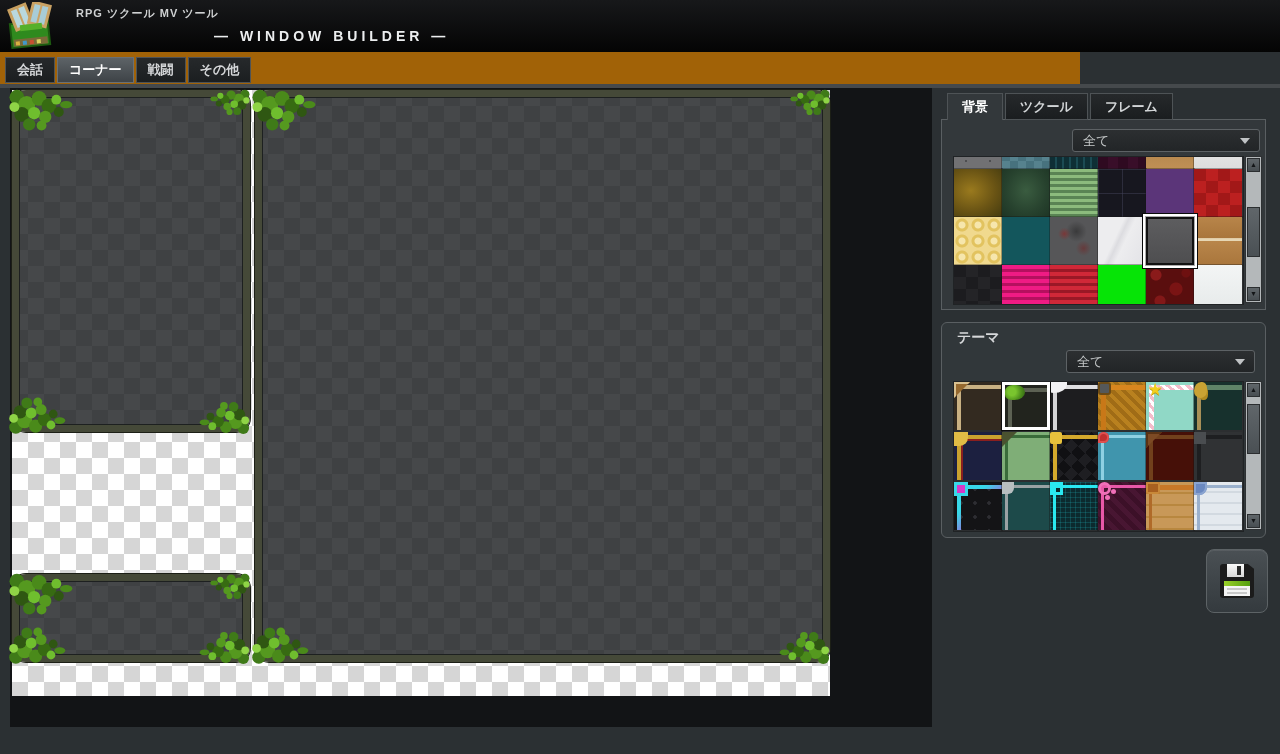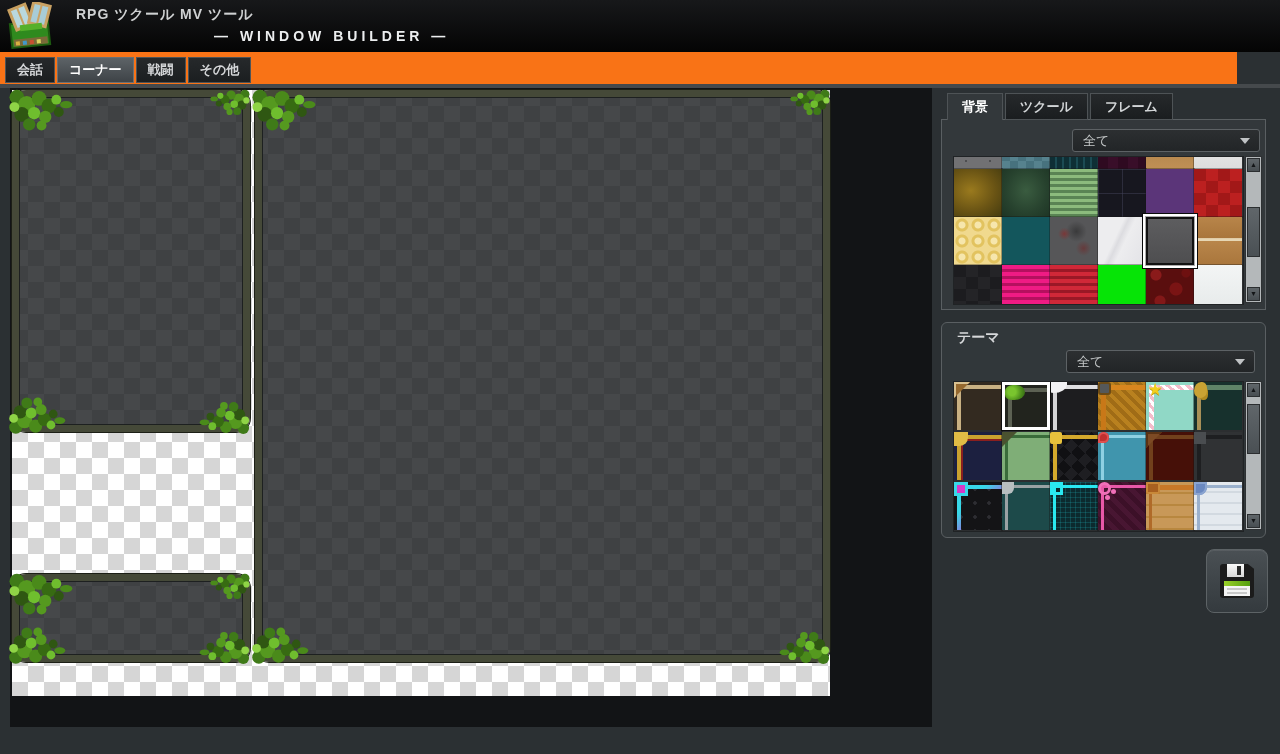--- a/index.html
+++ b/index.html
@@ -3,29 +3,29 @@
 <meta charset="utf-8">
 <style>
   html,body{margin:0;padding:0;}
   body{width:1280px;height:754px;position:relative;overflow:hidden;background:#2b3033;
        font-family:"Liberation Sans","DejaVu Sans",sans-serif;}
 
   
   #app-header{position:absolute;left:0;top:0;width:1280px;height:52px;
     background:linear-gradient(#17181a,#040404);}
   #logo{position:absolute;left:6px;top:2px;width:50px;height:48px;}
-  .hdr-app-line{position:absolute;left:76px;top:6px;font-size:14px;font-weight:bold;
+  .hdr-app-line{position:absolute;left:76px;top:6px;font-size:11px;font-weight:bold;
     color:#cfd1d2;letter-spacing:1px;}
   .hdr-title{position:absolute;left:74px;top:15px;font-size:29px;font-weight:bold;
     color:#ffffff;letter-spacing:13px;}
   .hdr-subtitle{position:absolute;left:214px;top:28px;font-size:14px;font-weight:bold;
     color:#eceeef;letter-spacing:4px;}
 
   
-  #tab-bar{position:absolute;left:0;top:52px;width:1237px;height:32px;background:#f97316;}
+  #tab-bar{position:absolute;left:0;top:52px;width:1080px;height:32px;background:#a16207;}
   #main-tabs{position:absolute;left:5px;top:5px;display:flex;gap:2px;}
   .tab{height:26px;padding:0 11px;display:flex;align-items:center;font-size:13px;
     font-weight:bold;color:#d4d6d8;background:linear-gradient(#26292b,#1b1e20);
     border:1px solid #4e5356;box-sizing:border-box;cursor:default;}
   .tab.active{background:linear-gradient(#5d6367,#3e4347);color:#fff;border-color:#6a7074;}
   #tab-strip{position:absolute;left:0;top:84px;width:1280px;height:4px;background:#45494c;}
 
   
   #canvas{position:absolute;left:10px;top:88px;width:922px;height:639px;background:#121416;}
   #checker{position:absolute;left:2px;top:2px;width:818px;height:606px;background-color:#ffffff;

